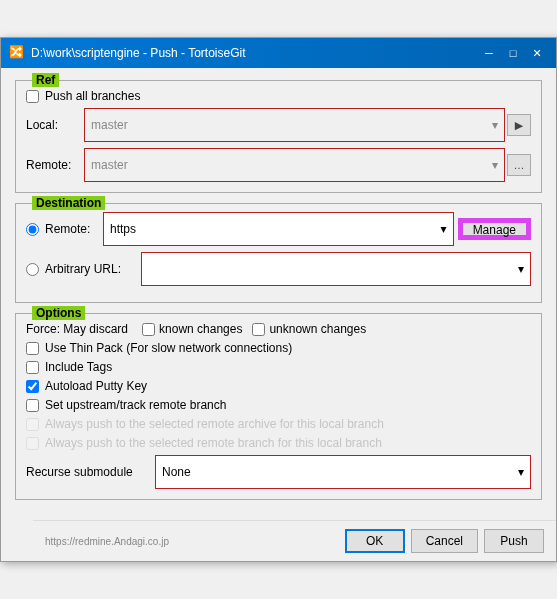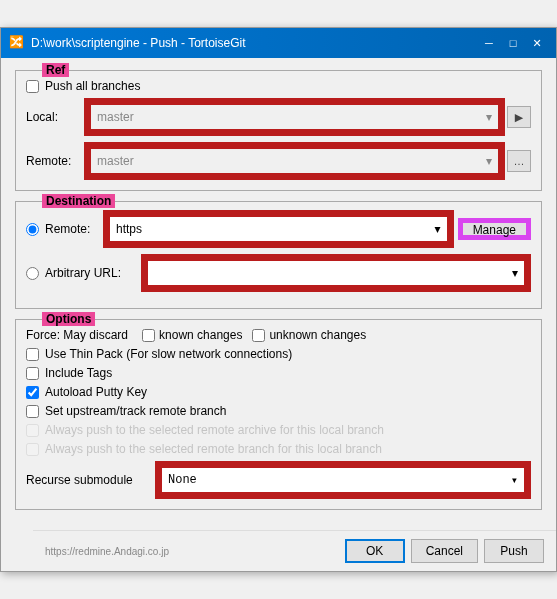--- a/index.html
+++ b/index.html
@@ -58,22 +58,22 @@
     }
     .group-box {
       border: 1px solid #aaa;
       padding: 8px 10px 10px 10px;
       margin-bottom: 10px;
       position: relative;
     }
     .group-box-title {
       position: absolute;
       top: -8px;
-      left: 26px;
-      background: #ec4899;
+      left: 16px;
+      background: #84cc16;
       padding: 0 4px;
       font-size: 12px;
       font-weight: 600;
     }
     .row {
       display: flex;
       align-items: center;
       margin-bottom: 6px;
       gap: 6px;
     }
@@ -84,24 +84,24 @@
       font-size: 12px;
     }
     .combo-container {
       flex: 1;
       display: flex;
       align-items: center;
       gap: 2px;
     }
     .combo {
       flex: 1;
-      height: 18px;
-      border: 7px solid #b91c1c;
+      height: 34px;
+      border: 1px solid #b91c1c;
       background: white;
-      padding: 12px 6px;
+      padding: 0 6px;
       font-size: 12px;
       display: flex;
       align-items: center;
       justify-content: space-between;
       cursor: pointer;
     }
     .combo-disabled {
       background: #f0f0f0;
       color: #888;
     }
@@ -328,21 +328,21 @@
         <span class="disabled-text">Always push to the selected remote archive for this local branch</span>
       </div>
 
       <div class="checkbox-row disabled-checkbox">
         <input type="checkbox" disabled="" style="">
         <span class="disabled-text">Always push to the selected remote branch for this local branch</span>
       </div>
 
       <div class="recurse-row">
         <span class="recurse-label">Recurse submodule</span>
-        <div class="combo" style="width:130px;font-family:Liberation Mono, monospace;">
+        <div class="combo" style="width:130px;">
           <span>None</span>
           <span>▾</span>
         </div>
       </div>
     </div>
 
   </div>
 
   <div class="footer">
     <span class="footer-url">https://redmine.Andagi.co.jp</span>

